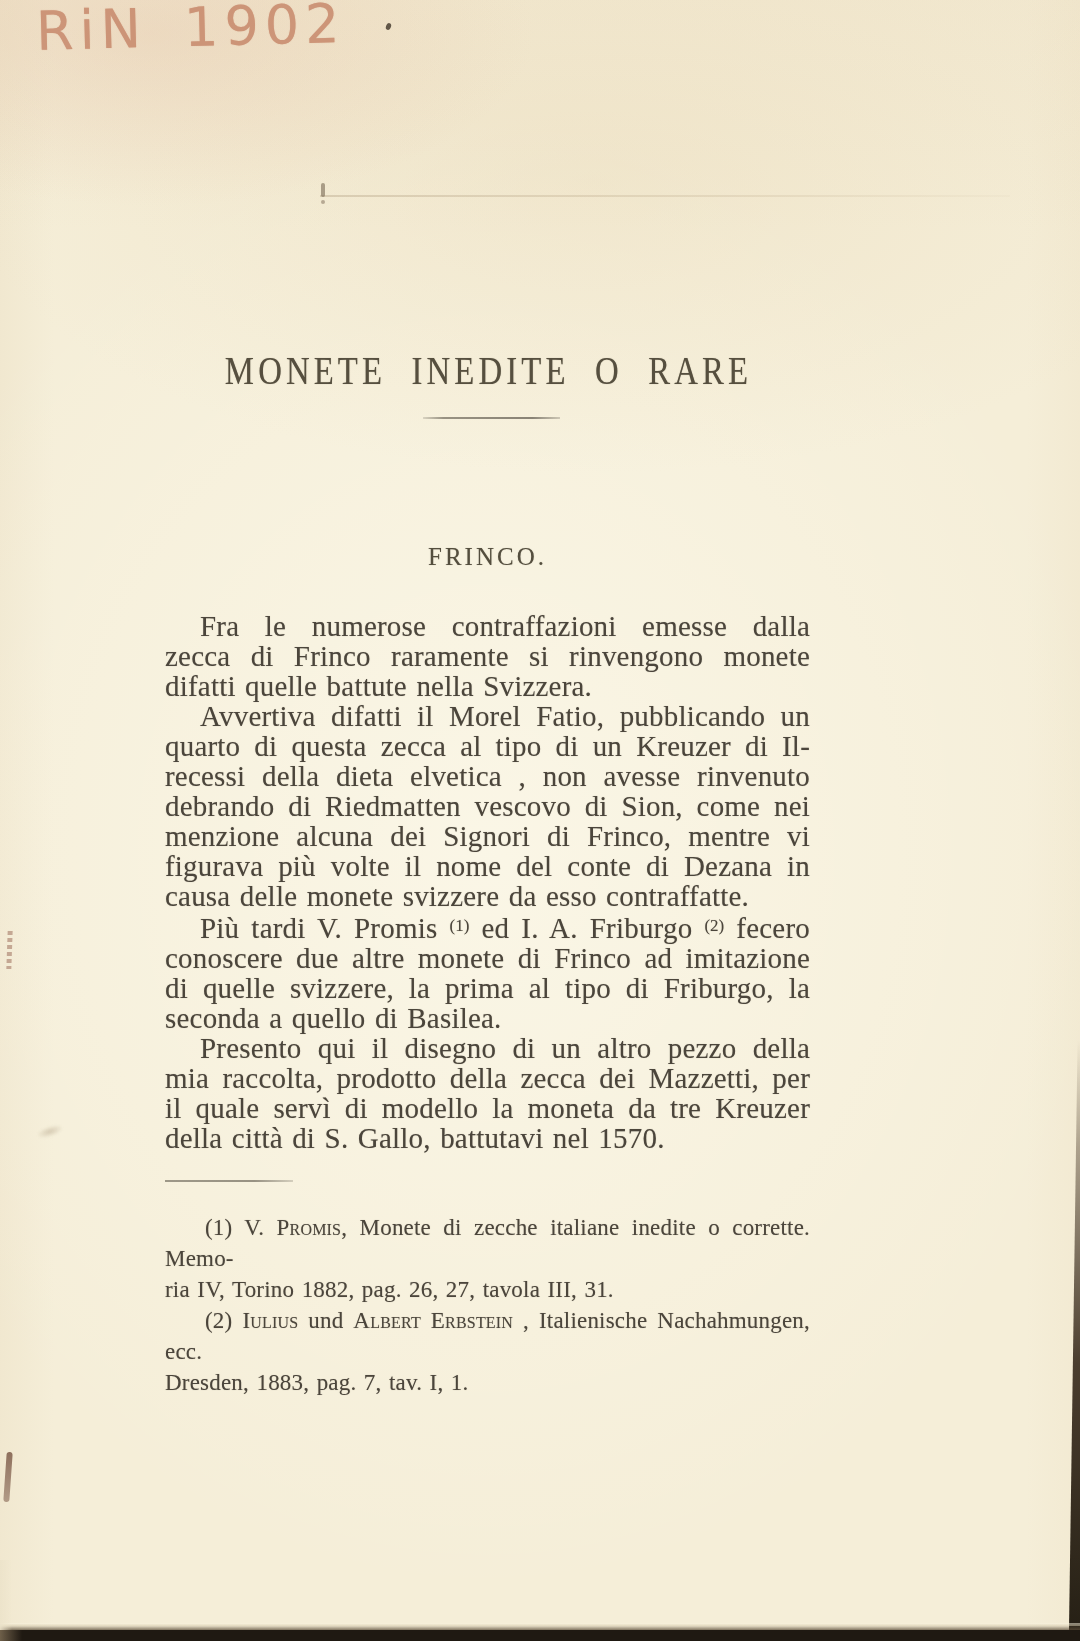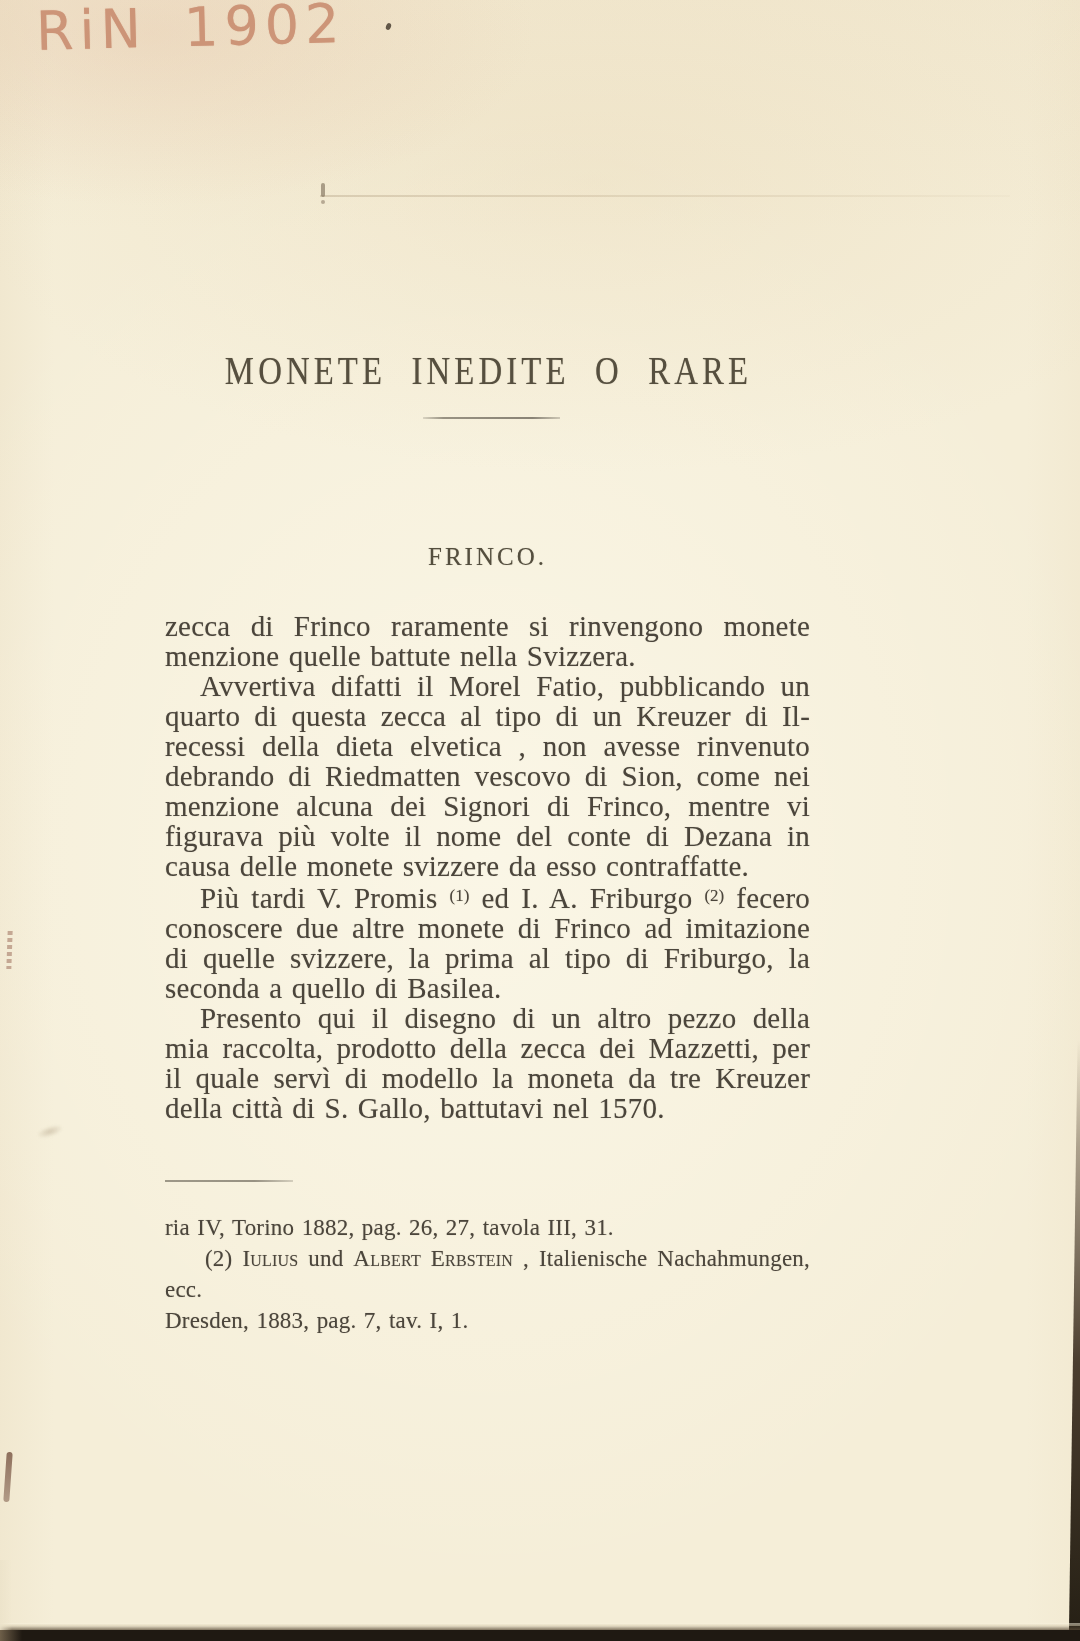--- a/index.html
+++ b/index.html
@@ -138,22 +138,23 @@
     <h1>MONETE INEDITE O RARE</h1>
   </div>
   <div class="title-rule"></div>
 
   <div class="col heading-wrap">
     <h2>FRINCO.</h2>
   </div>
 
   <div class="col body-block" id="body-block">
       <div>
+        <div class="bline jline indent"><span>Fra le numerose contraffazioni emesse dalla</span></div>
         <div class="bline jline"><span>zecca di Frinco raramente si rinvengono monete</span></div>
-        <div class="bline lline"><span>menzione quelle battute nella Svizzera.</span></div>
+        <div class="bline lline"><span>difatti quelle battute nella Svizzera.</span></div>
       </div>
       <div>
         <div class="bline jline indent"><span>Avvertiva difatti il Morel Fatio, pubblicando un</span></div>
         <div class="bline jline"><span class="i">quarto</span><span> di questa zecca al tipo di un </span><span class="i">Kreuzer</span><span> di Il-</span></div>
         <div class="bline jline"><span class="i">recessi</span><span> della dieta elvetica , non avesse rinvenuto</span></div>
         <div class="bline jline"><span>debrando di Riedmatten vescovo di Sion, come nei</span></div>
         <div class="bline jline"><span>menzione alcuna dei Signori di Frinco, mentre vi</span></div>
         <div class="bline jline"><span>figurava più volte il nome del conte di Dezana in</span></div>
         <div class="bline lline"><span>causa delle monete svizzere da esso contraffatte.</span></div>
       </div>
@@ -166,20 +167,21 @@
       <div>
         <div class="bline jline indent"><span>Presento qui il disegno di un altro pezzo della</span></div>
         <div class="bline jline"><span>mia raccolta, prodotto della zecca dei Mazzetti, per</span></div>
         <div class="bline jline"><span>il quale servì di modello la moneta da tre </span><span class="i">Kreuzer</span></div>
         <div class="bline lline"><span>della città di S. Gallo, battutavi nel 1570.</span></div>
       </div>
     </div>
 
   <div class="fn-rule"></div>
   <div class="col fn-block" id="fn-block">
+      <div class="bline jline indent"><span>(1) V. </span><span class="sc">Promis</span><span>, </span><span class="i">Monete di zecche italiane inedite o corrette.</span><span> Memo-</span></div>
       <div class="bline lline"><span>ria IV, Torino 1882, pag. 26, 27, tavola III, 31.</span></div>
       <div class="bline jline indent"><span>(2) </span><span class="sc">Iulius</span><span> und </span><span class="sc">Albert Erbstein</span><span> , </span><span class="i">Italienische Nachahmungen</span><span>, ecc.</span></div>
       <div class="bline lline"><span>Dresden, 1883, pag. 7, tav. I, 1.</span></div>
     </div>
 
   <div class="edge-dash"></div>
   <div class="smudge"></div>
   <div class="ink-stroke"></div>
 
   <div class="right-edge"></div>

